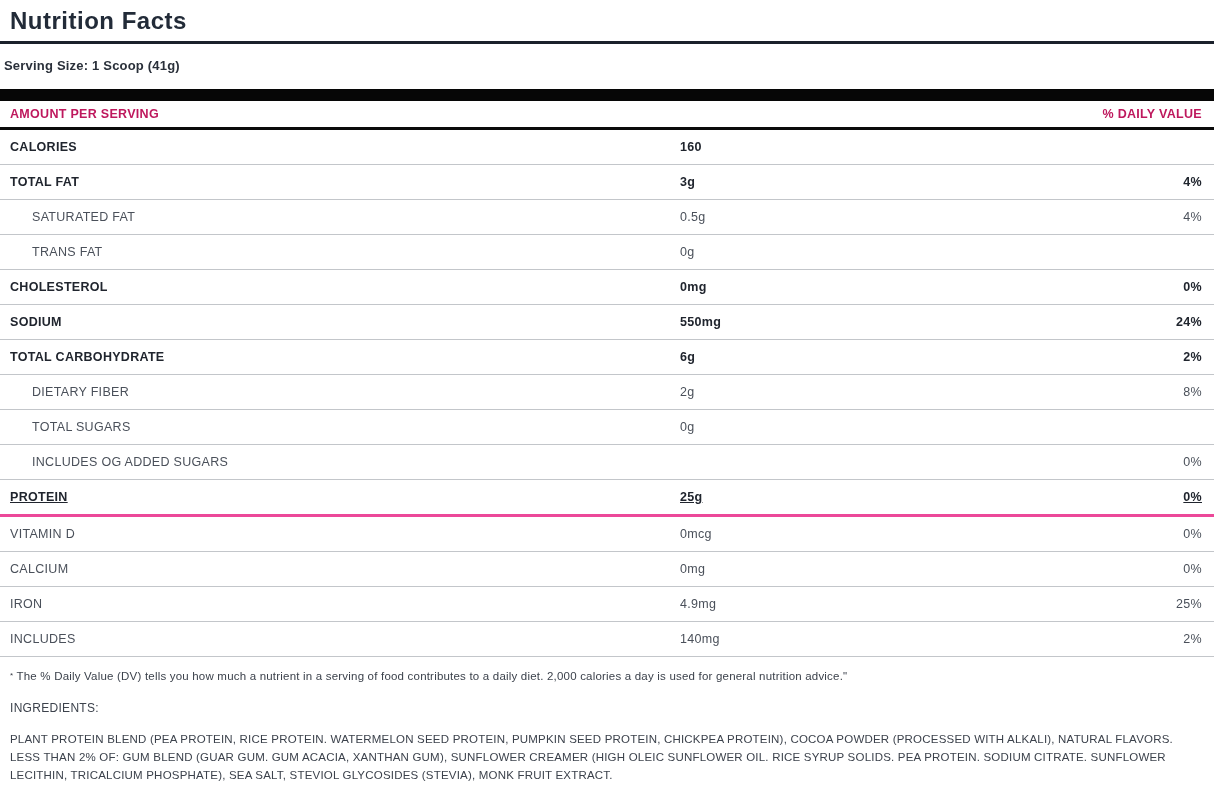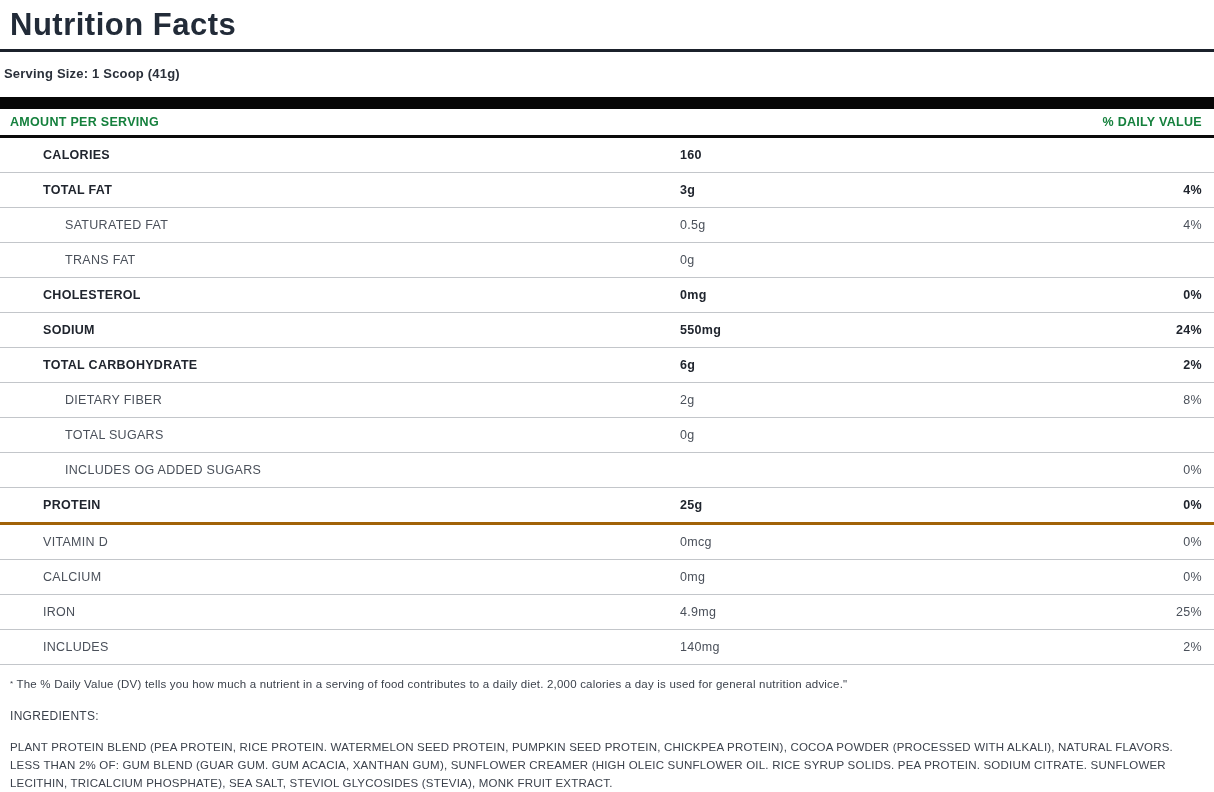--- a/index.html
+++ b/index.html
@@ -5,21 +5,21 @@
   html,body{margin:0;padding:0;background:#ffffff;}
   body{
     width:1214px;
     font-family:"Liberation Sans", sans-serif;
     color:#20252e;
     -webkit-font-smoothing:antialiased;
   }
   .panel{width:1214px;position:relative;}
 
   .title{
-    font-size:31px;
+    font-size:24px;
     font-weight:700;
     letter-spacing:0.5px;
     color:#222b38;
     padding:7px 10px 6px 10px;
   }
   .title-rule{border-bottom:3px solid #1b212b;width:100%;}
 
   .serving{
     font-size:13px;
     font-weight:700;
@@ -32,42 +32,42 @@
 
   .col-head{
     display:flex;
     justify-content:space-between;
     align-items:center;
     height:26px;
     border-bottom:3px solid #0a0a0a;
     font-size:12.5px;
     font-weight:700;
     letter-spacing:0.3px;
-    color:#15803d;
+    color:#be185d;
   }
   .col-head .left{padding-left:10px;}
   .col-head .right{padding-right:12px;}
 
   .rows{width:100%;}
   .nrow{
     display:grid;
     grid-template-columns:680px 220px 1fr;
     align-items:center;
     height:34px;
     border-bottom:1px solid #c3c6ca;
     font-size:12.5px;
     letter-spacing:0.3px;
     color:#4a505a;
   }
-  .nrow .c-name{padding-left:10px;text-align:left;margin-left:33px;}
+  .nrow .c-name{padding-left:10px;text-align:left;}
   .nrow .c-value{}
   .nrow .c-dv{text-align:right;padding-right:12px;}
   .nrow.bold{font-weight:700;color:#20252e;}
   .nrow.indent .c-name{padding-left:32px;}
-  .nrow.thick-after{border-bottom:3px solid #a16207;}
+  .nrow.thick-after{border-bottom:3px solid #ec4899;text-decoration:underline;}
 
   .footnote{
     font-size:11.5px;
     color:#3c424c;
     padding:13px 10px 0 10px;
     letter-spacing:0.2px;
   }
   .footnote .sup{font-size:8px;vertical-align:top;position:relative;top:1px;}
 
   .ingredients-label{

